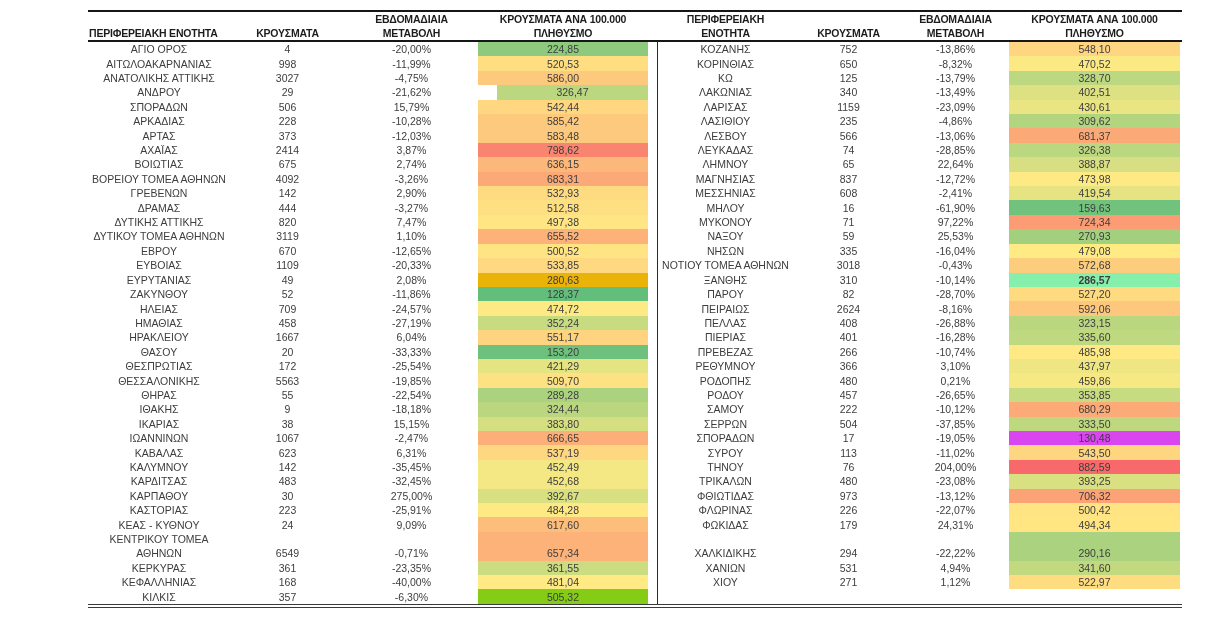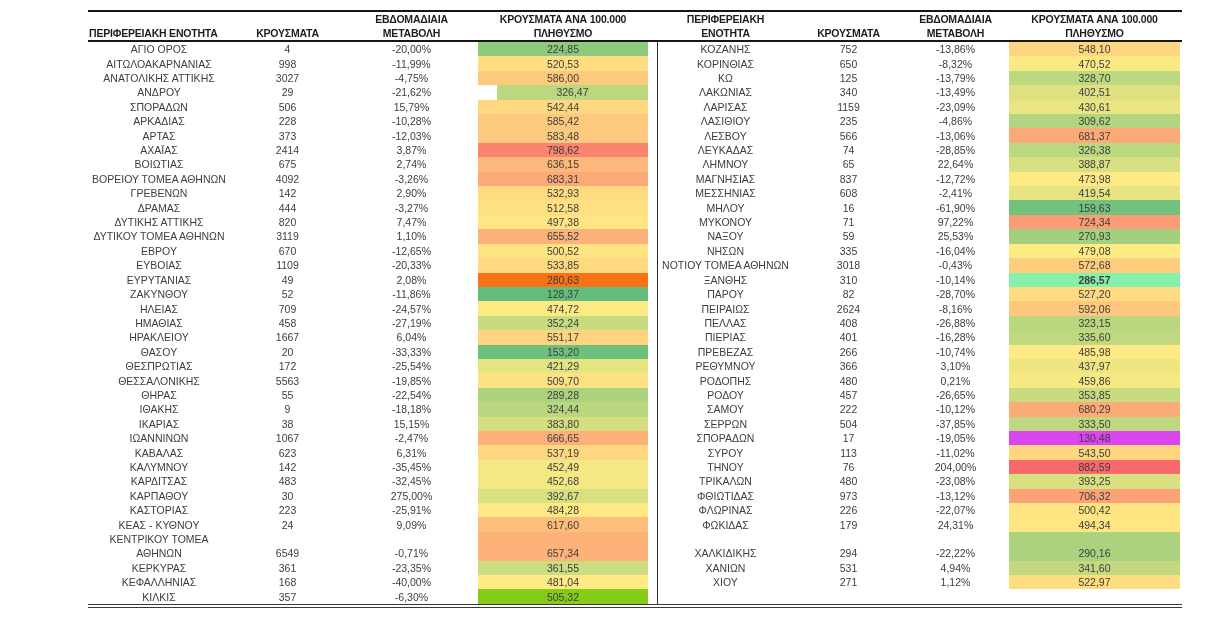--- a/index.html
+++ b/index.html
@@ -305,21 +305,21 @@
         <div class="trow">
           <div class="c">
             <div class="ln">ΕΥΡΥΤΑΝΙΑΣ</div>
           </div>
           <div class="c">
             <div class="ln">49</div>
           </div>
           <div class="c">
             <div class="ln">2,08%</div>
           </div>
-          <div class="c" style="background: #f97316;">
+          <div class="c" style="background: #eab308;">
             <div class="ln">280,63</div>
           </div>
         </div>
         <div class="trow">
           <div class="c">
             <div class="ln">ΖΑΚΥΝΘΟΥ</div>
           </div>
           <div class="c">
             <div class="ln">52</div>
           </div>

